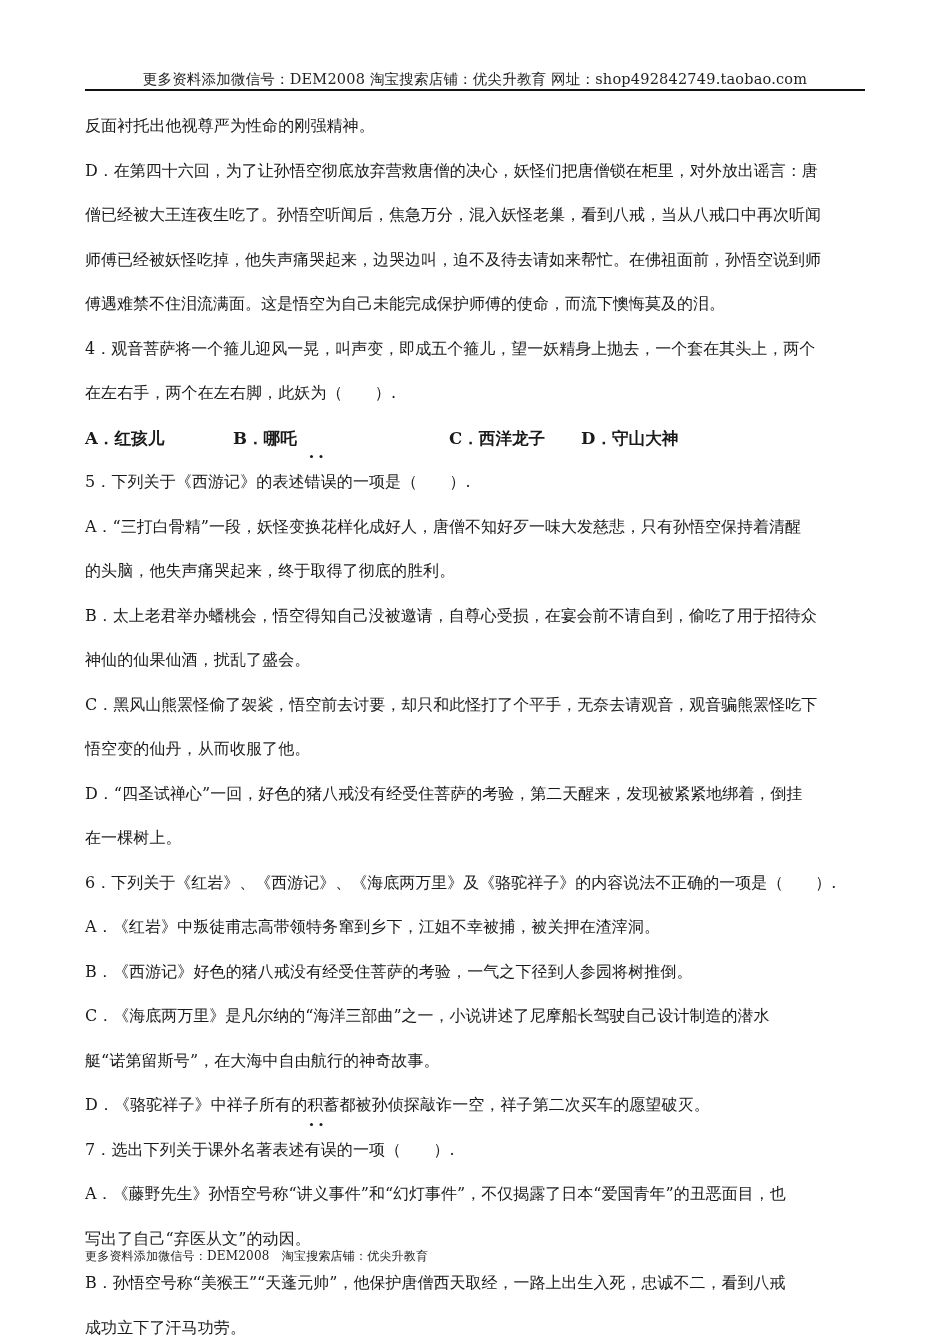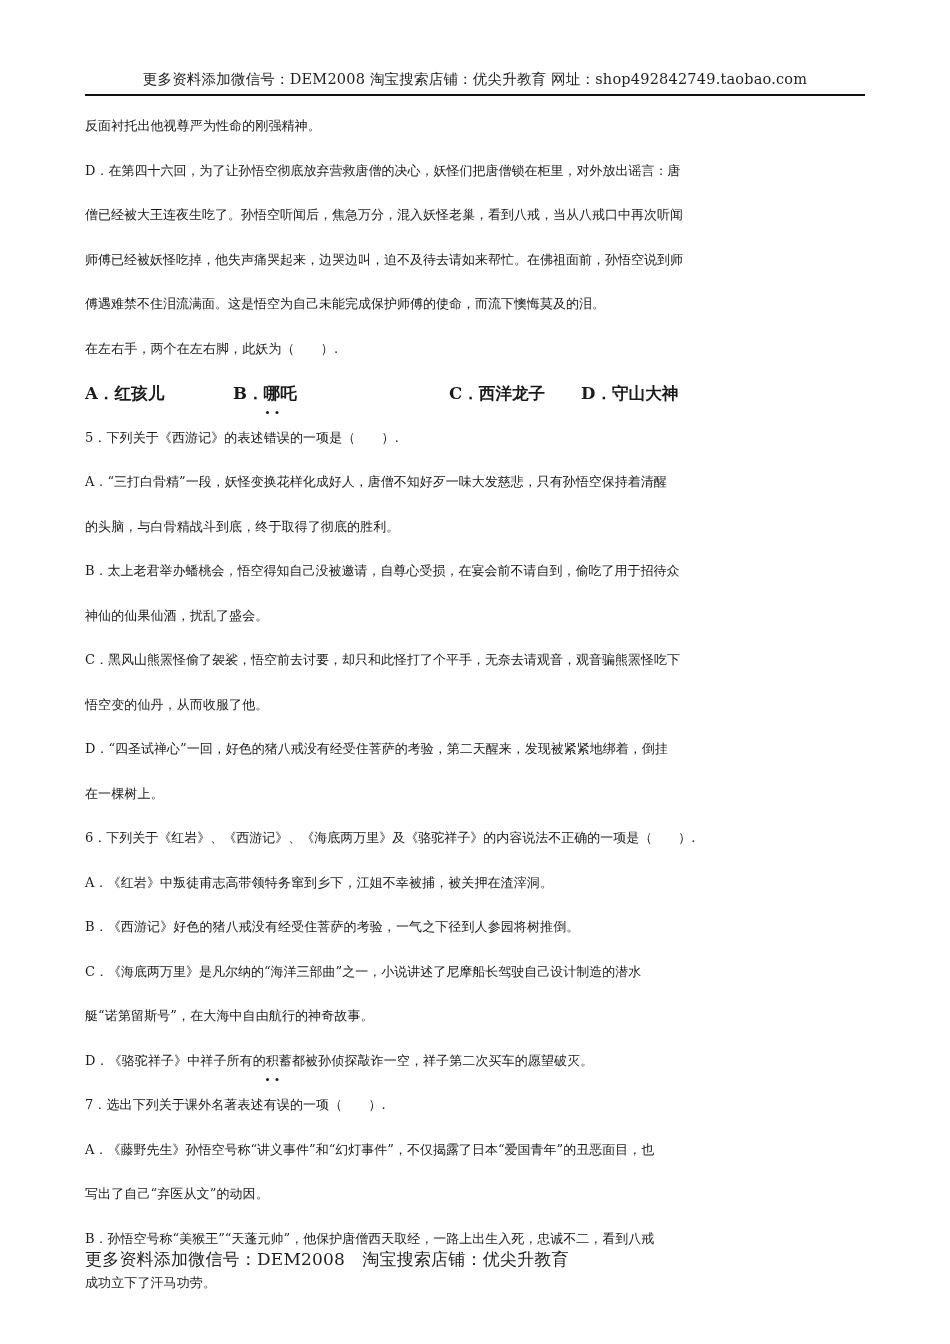--- a/index.html
+++ b/index.html
@@ -31,37 +31,36 @@
     top: 70px;
     width: 780px;
   }
   .header-text {
     font-family: "DejaVu Serif", "Liberation Serif", serif;
     font-size: 14.5px;
     color: #1f1f1f;
     text-align: center;
     letter-spacing: 0.2px;
     white-space: nowrap;
-    padding-bottom: 5px;
   }
   .header-rule {
     border-bottom: 2.1px solid #111111;
     width: 780px;
   }
 
   
   .body-block {
     position: absolute;
     left: 85px;
     top: 104px;
     width: 790px;
   }
 
   .line {
-    font-size: 13px;
+    font-size: 16px;
     line-height: 44.5px;
     color: #1a1a1a;
     white-space: nowrap;
     letter-spacing: 0.1px;
   }
 
   
   .line.wide {
     letter-spacing: 0px;
   }
@@ -100,21 +99,21 @@
 
   
   .footer {
     position: absolute;
     left: 85px;
     top: 1248px;
     width: 790px;
   }
   .footer-text {
     font-family: "DejaVu Serif", "Liberation Serif", serif;
-    font-size: 17px;
+    font-size: 12px;
     color: #1f1f1f;
     letter-spacing: 0.2px;
     white-space: nowrap;
   }
 </style>
 </head>
 <body>
 
 <div class="page">
 
@@ -124,35 +123,36 @@
   </div>
 
   <div class="body-block">
 
     <div class="line">反面衬托出他视尊严为性命的刚强精神。</div>
     <div class="line wide">D．在第四十六回，为了让孙悟空彻底放弃营救唐僧的决心，妖怪们把唐僧锁在柜里，对外放出谣言：唐</div>
     <div class="line wide">僧已经被大王连夜生吃了。孙悟空听闻后，焦急万分，混入妖怪老巢，看到八戒，当从八戒口中再次听闻</div>
     <div class="line wide">师傅已经被妖怪吃掉，他失声痛哭起来，边哭边叫，迫不及待去请如来帮忙。在佛祖面前，孙悟空说到师</div>
     <div class="line wide">傅遇难禁不住泪流满面。这是悟空为自己未能完成保护师傅的使命，而流下懊悔莫及的泪。</div>
 
+    <div class="line wide">4．观音菩萨将一个箍儿迎风一晃，叫声变，即成五个箍儿，望一妖精身上抛去，一个套在其头上，两个</div>
     <div class="line">在左右手，两个在左右脚，此妖为（　　）.</div>
 
     <div class="opt-row">
       <span class="cell" style="left:0px;">A．红孩儿</span>
       <span class="cell" style="left:148px;">B．哪吒</span>
       <span class="cell" style="left:330px;margin-left:34px;">C．西洋龙子</span>
       <span class="cell" style="left:496px;">D．守山大神</span>
     </div>
 
     <div class="line">
       <span>5．下列关于《西游记》的表述</span><span class="emph">错误</span><span>的一项是（　　）.</span>
     </div>
 
     <div class="line wide">A．“三打白骨精”一段，妖怪变换花样化成好人，唐僧不知好歹一味大发慈悲，只有孙悟空保持着清醒</div>
-    <div class="line">的头脑，与白骨精战斗到底，终于取得了彻底的胜利。</div>
+    <div class="line">的头脑，他失声痛哭起来，终于取得了彻底的胜利。</div>
     <div class="line wide">B．太上老君举办蟠桃会，悟空得知自己没被邀请，自尊心受损，在宴会前不请自到，偷吃了用于招待众</div>
     <div class="line">神仙的仙果仙酒，扰乱了盛会。</div>
     <div class="line wide">C．黑风山熊罴怪偷了袈裟，悟空前去讨要，却只和此怪打了个平手，无奈去请观音，观音骗熊罴怪吃下</div>
     <div class="line">悟空变的仙丹，从而收服了他。</div>
     <div class="line wide">D．“四圣试禅心”一回，好色的猪八戒没有经受住菩萨的考验，第二天醒来，发现被紧紧地绑着，倒挂</div>
     <div class="line">在一棵树上。</div>
 
     <div class="line wide">6．下列关于《红岩》、《西游记》、《海底两万里》及《骆驼祥子》的内容说法不正确的一项是（　　）.</div>
 
     <div class="line">A．《红岩》中叛徒甫志高带领特务窜到乡下，江姐不幸被捕，被关押在渣滓洞。</div>

